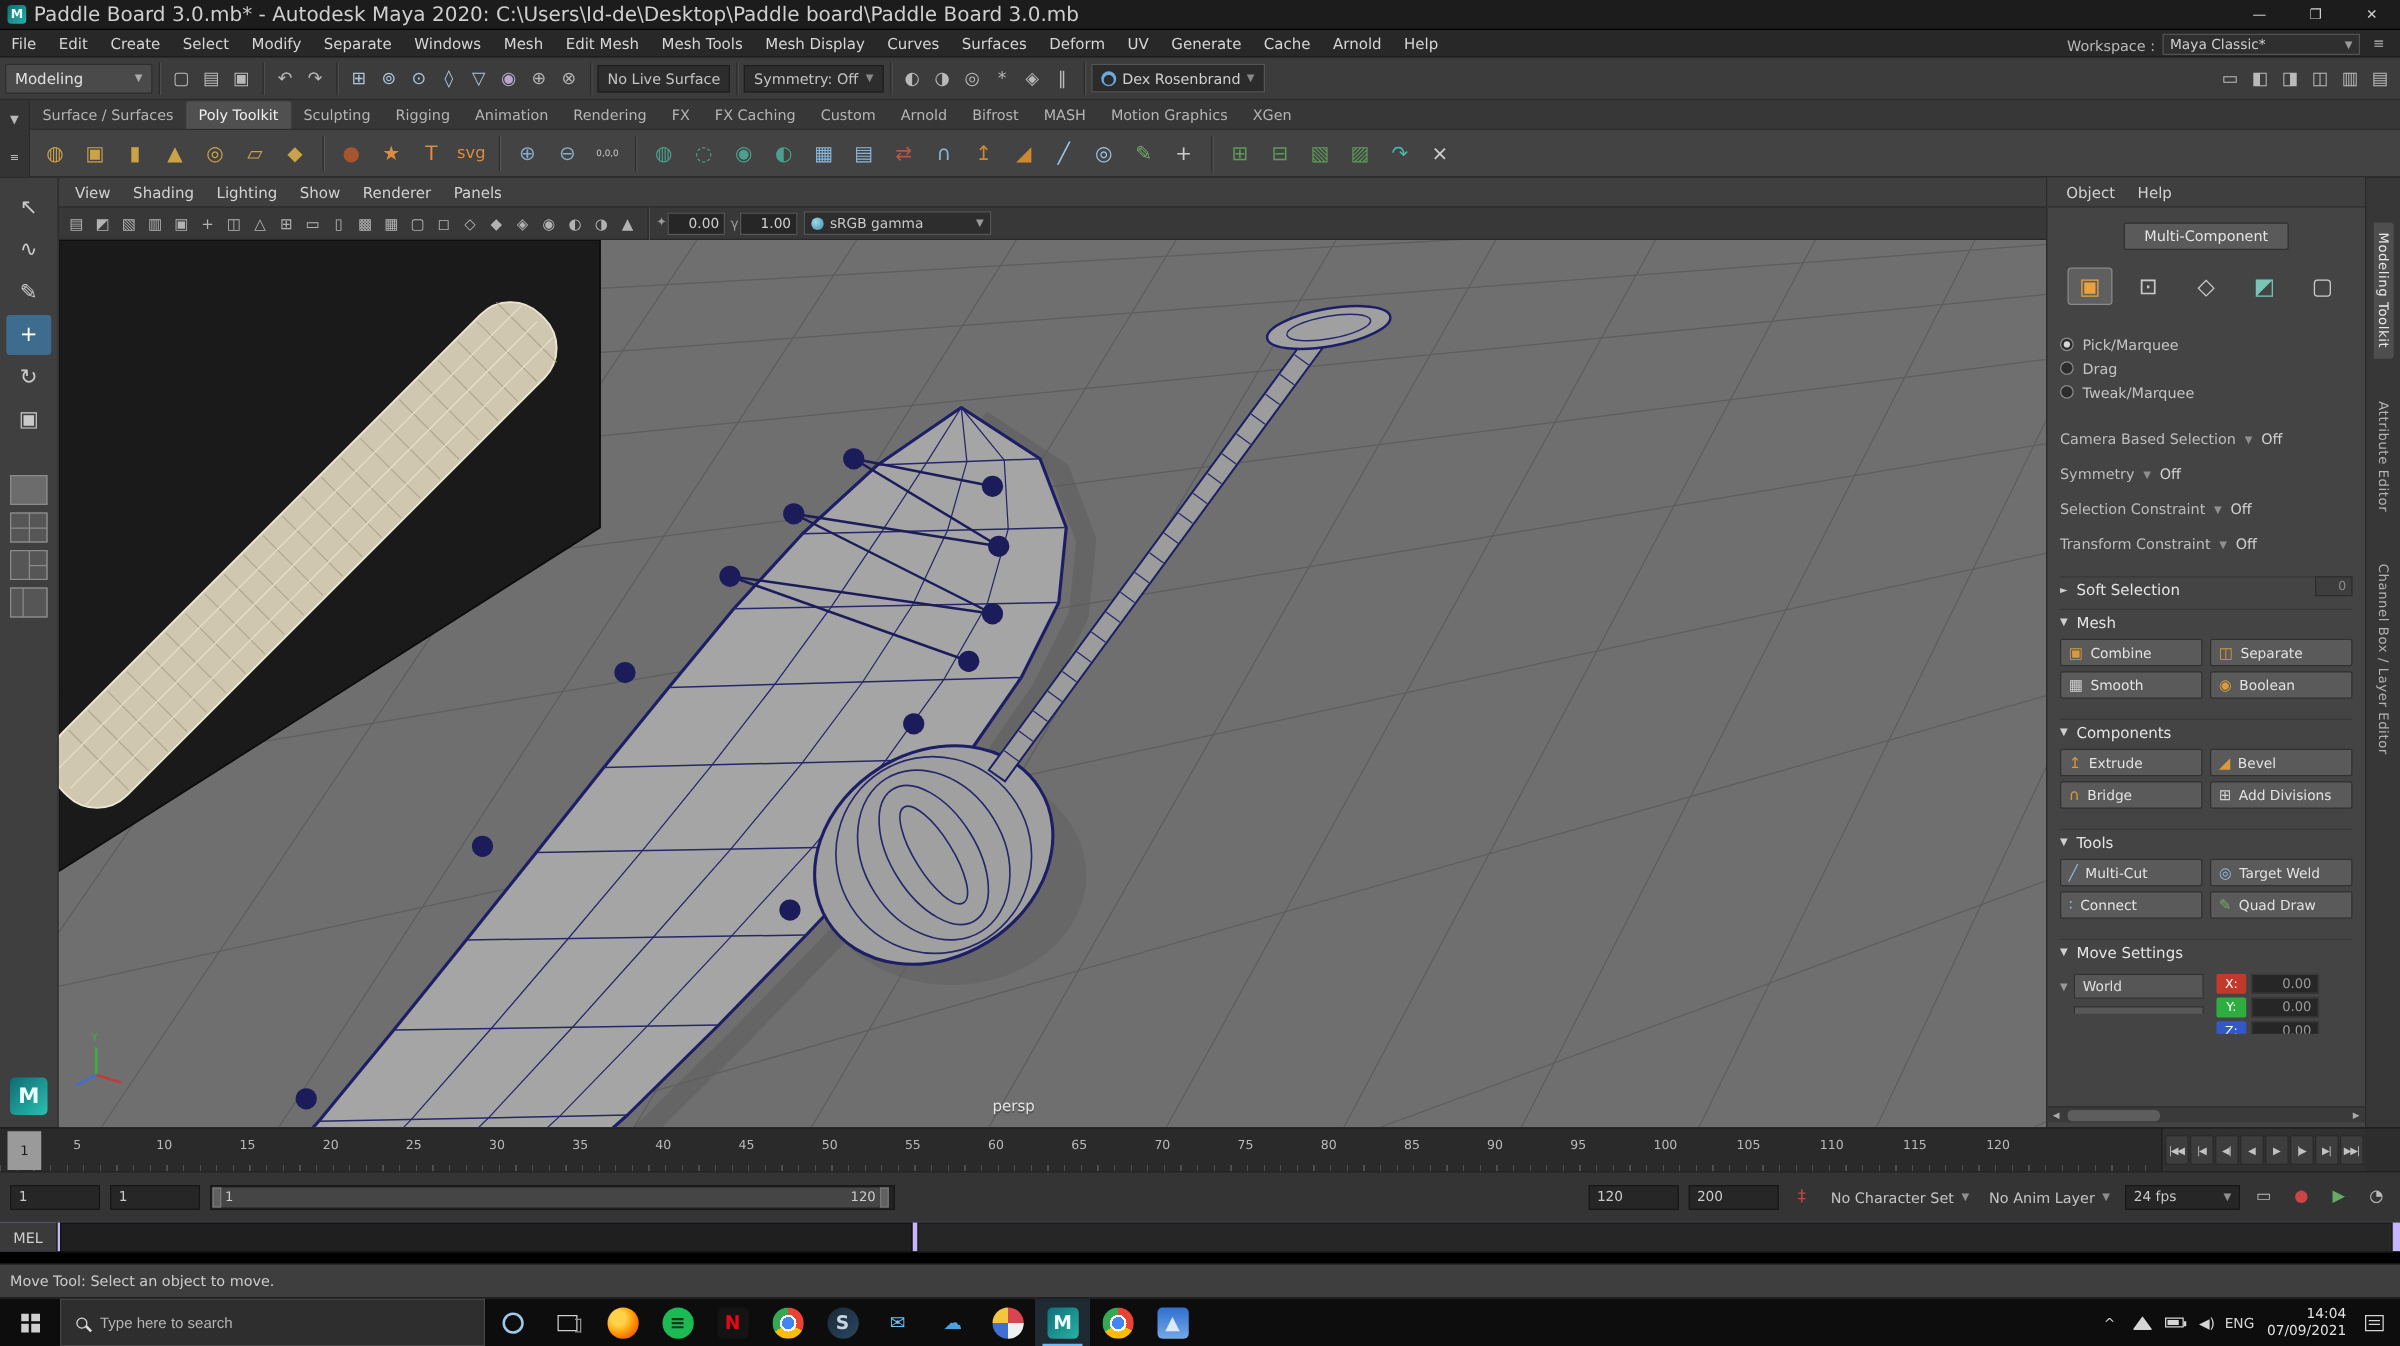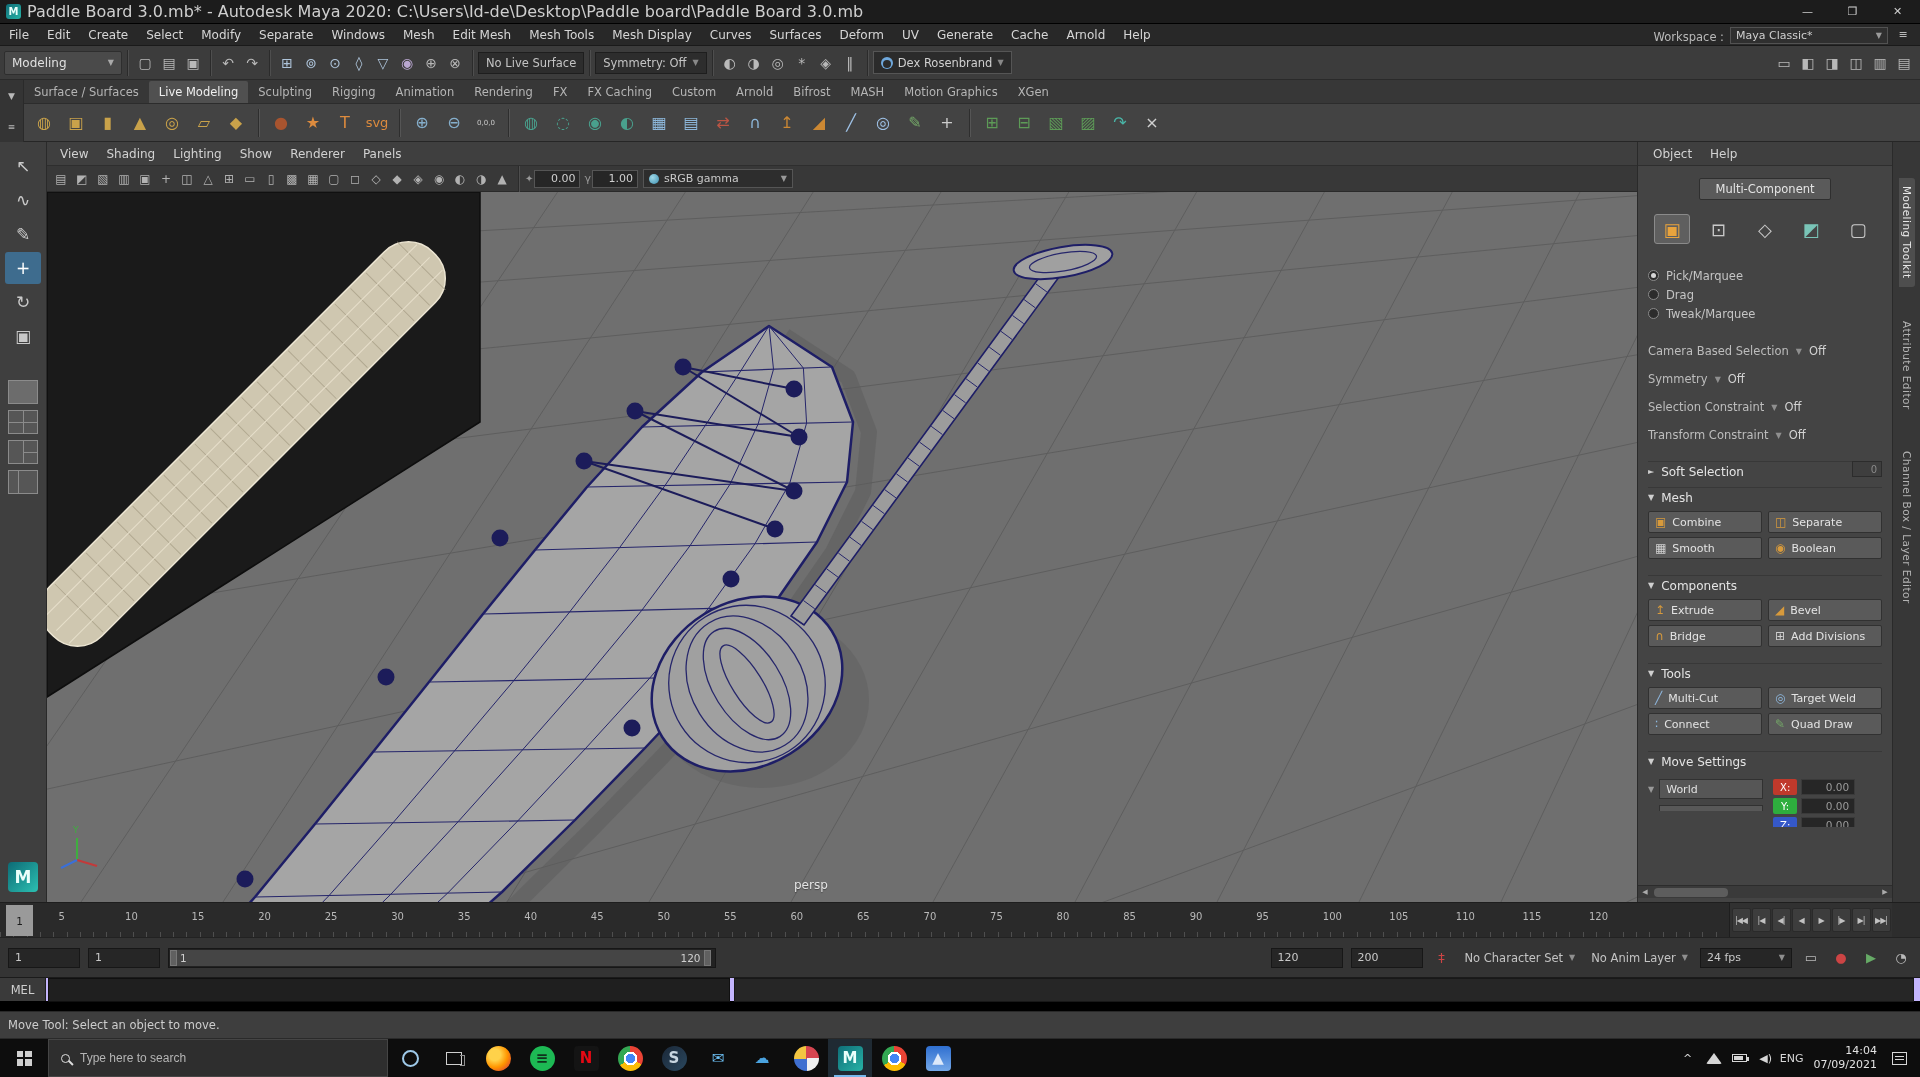--- a/index.html
+++ b/index.html
@@ -288,21 +288,21 @@
         <span class="ic">▥</span>
         <span class="ic">▤</span>
       </div>
   </div>
 </div>
 
 <div id="shelftabs">
   <div style="display:flex;align-items:flex-end">
 
   <div class="stab" data-active="false">Surface / Surfaces</div>
-      <div class="stab" data-active="true">Live Modeling</div>
+      <div class="stab" data-active="true">Poly Toolkit</div>
       <div class="stab" data-active="false">Sculpting</div>
       <div class="stab" data-active="false">Rigging</div>
       <div class="stab" data-active="false">Animation</div>
       <div class="stab" data-active="false">Rendering</div>
       <div class="stab" data-active="false">FX</div>
       <div class="stab" data-active="false">FX Caching</div>
       <div class="stab" data-active="false">Custom</div>
       <div class="stab" data-active="false">Arnold</div>
       <div class="stab" data-active="false">Bifrost</div>
       <div class="stab" data-active="false">MASH</div>

